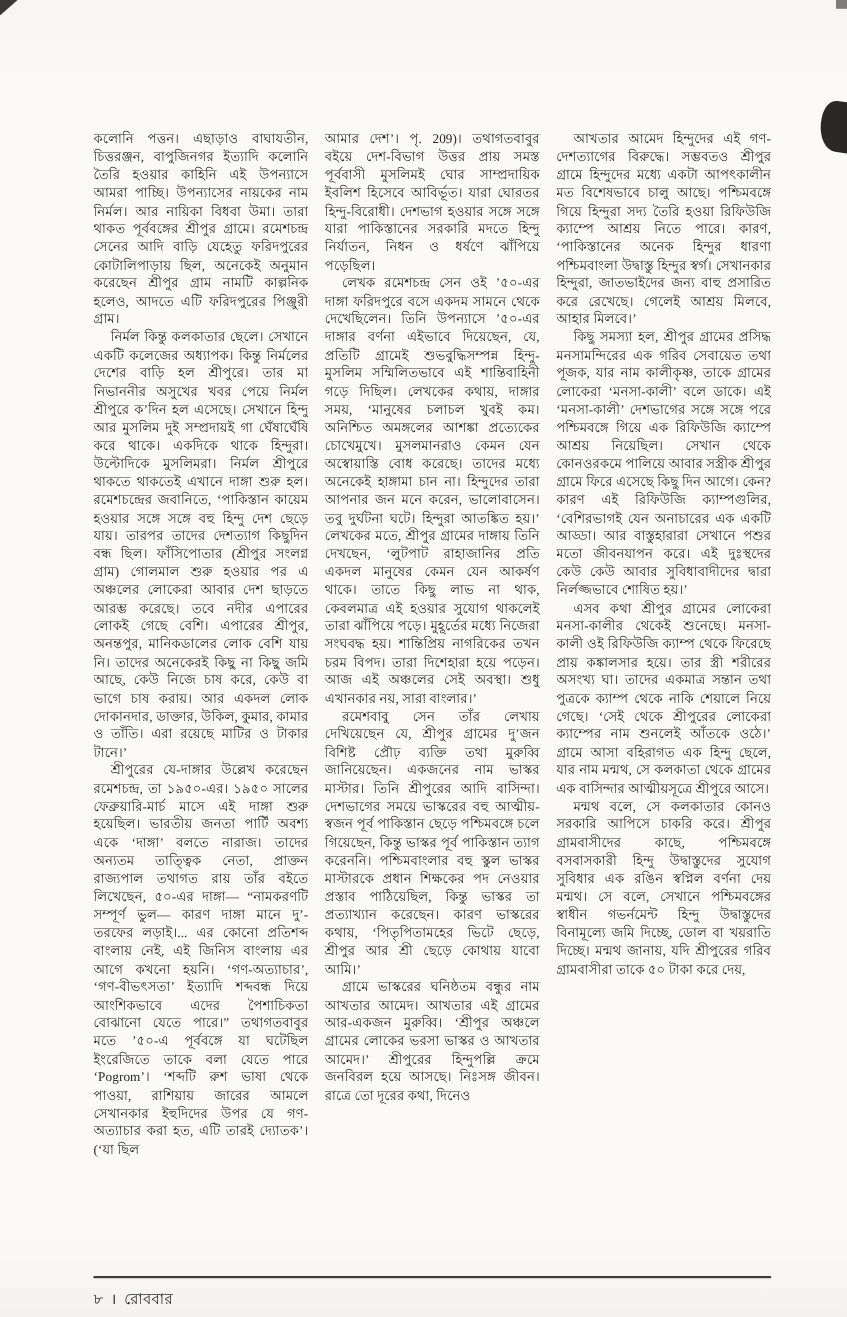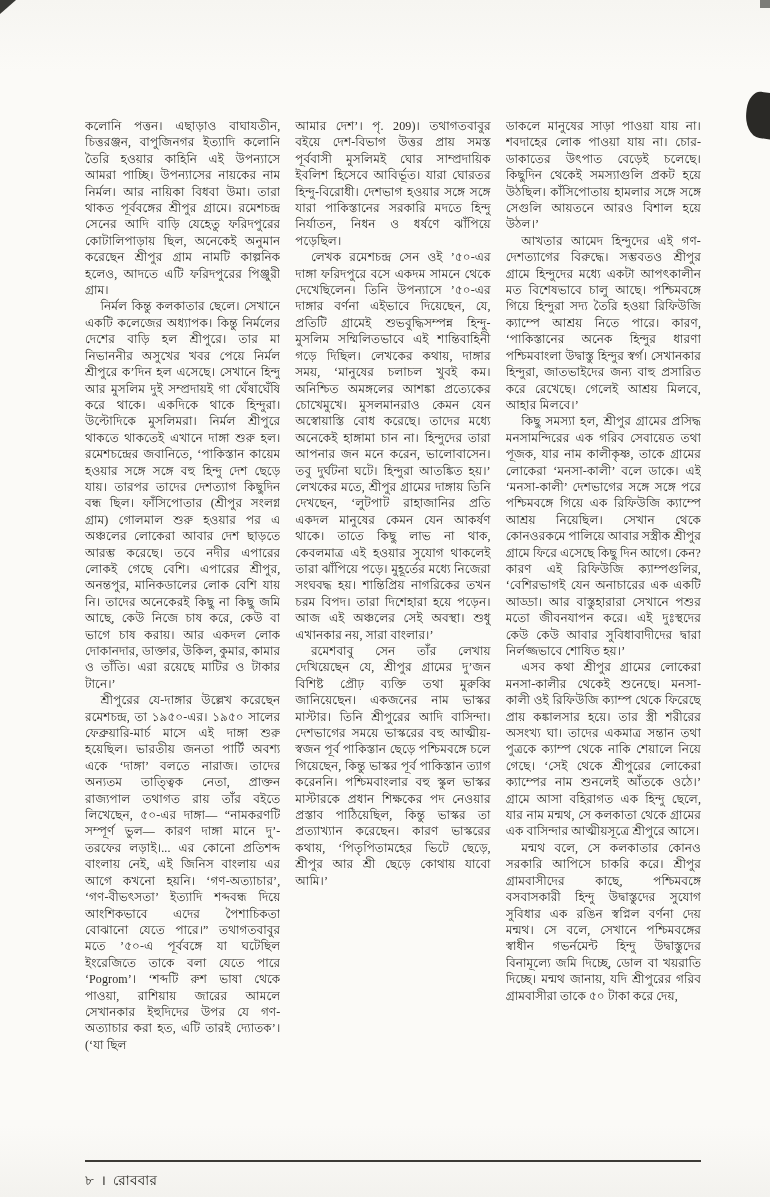--- a/index.html
+++ b/index.html
@@ -82,24 +82,24 @@
     <section class="col">
       <p class="no-indent">কলোনি পত্তন। এছাড়াও বাঘাযতীন, চিত্তরঞ্জন, বাপুজিনগর ইত্যাদি কলোনি তৈরি হওয়ার কাহিনি এই উপন্যাসে আমরা পাচ্ছি। উপন্যাসের নায়কের নাম নির্মল। আর নায়িকা বিধবা উমা। তারা থাকত পূর্ববঙ্গের শ্রীপুর গ্রামে। রমেশচন্দ্র সেনের আদি বাড়ি যেহেতু ফরিদপুরের কোটালিপাড়ায় ছিল, অনেকেই অনুমান করেছেন শ্রীপুর গ্রাম নামটি কাল্পনিক হলেও, আদতে এটি ফরিদপুরের পিঞ্জুরী গ্রাম।</p>
       <p>নির্মল কিন্তু কলকাতার ছেলে। সেখানে একটি কলেজের অধ্যাপক। কিন্তু নির্মলের দেশের বাড়ি হল শ্রীপুরে। তার মা নিভাননীর অসুখের খবর পেয়ে নির্মল শ্রীপুরে ক’দিন হল এসেছে। সেখানে হিন্দু আর মুসলিম দুই সম্প্রদায়ই গা ঘেঁষাঘেঁষি করে থাকে। একদিকে থাকে হিন্দুরা। উল্টোদিকে মুসলিমরা। নির্মল শ্রীপুরে থাকতে থাকতেই এখানে দাঙ্গা শুরু হল। রমেশচন্দ্রের জবানিতে, ‘পাকিস্তান কায়েম হওয়ার সঙ্গে সঙ্গে বহু হিন্দু দেশ ছেড়ে যায়। তারপর তাদের দেশত্যাগ কিছুদিন বন্ধ ছিল। ফাঁসিপোতার (শ্রীপুর সংলগ্ন গ্রাম) গোলমাল শুরু হওয়ার পর এ অঞ্চলের লোকেরা আবার দেশ ছাড়তে আরম্ভ করেছে। তবে নদীর এপারের লোকই গেছে বেশি। এপারের শ্রীপুর, অনন্তপুর, মানিকডালের লোক বেশি যায় নি। তাদের অনেকেরই কিছু না কিছু জমি আছে, কেউ নিজে চাষ করে, কেউ বা ভাগে চাষ করায়। আর একদল লোক দোকানদার, ডাক্তার, উকিল, কুমার, কামার ও তাঁতি। এরা রয়েছে মাটির ও টাকার টানে।’</p>
       <p>শ্রীপুরের যে-দাঙ্গার উল্লেখ করেছেন রমেশচন্দ্র, তা ১৯৫০-এর। ১৯৫০ সালের ফেব্রুয়ারি-মার্চ মাসে এই দাঙ্গা শুরু হয়েছিল। ভারতীয় জনতা পার্টি অবশ্য একে ‘দাঙ্গা’ বলতে নারাজ। তাদের অন্যতম তাত্ত্বিক নেতা, প্রাক্তন রাজ্যপাল তথাগত রায় তাঁর বইতে লিখেছেন, ৫০-এর দাঙ্গা— “নামকরণটি সম্পূর্ণ ভুল— কারণ দাঙ্গা মানে দু’-তরফের লড়াই।... এর কোনো প্রতিশব্দ বাংলায় নেই, এই জিনিস বাংলায় এর আগে কখনো হয়নি। ‘গণ-অত্যাচার’, ‘গণ-বীভৎসতা’ ইত্যাদি শব্দবন্ধ দিয়ে আংশিকভাবে এদের পৈশাচিকতা বোঝানো যেতে পারে।” তথাগতবাবুর মতে ’৫০-এ পূর্ববঙ্গে যা ঘটেছিল ইংরেজিতে তাকে বলা যেতে পারে ‘Pogrom’। ‘শব্দটি রুশ ভাষা থেকে পাওয়া, রাশিয়ায় জারের আমলে সেখানকার ইহুদিদের উপর যে গণ-অত্যাচার করা হত, এটি তারই দ্যোতক’। (‘যা ছিল</p>
     </section>
 
     <section class="col">
       <p class="no-indent">আমার দেশ’। পৃ. 209)। তথাগতবাবুর বইয়ে দেশ-বিভাগ উত্তর প্রায় সমস্ত পূর্ববাসী মুসলিমই ঘোর সাম্প্রদায়িক ইবলিশ হিসেবে আবির্ভূত। যারা ঘোরতর হিন্দু-বিরোধী। দেশভাগ হওয়ার সঙ্গে সঙ্গে যারা পাকিস্তানের সরকারি মদতে হিন্দু নির্যাতন, নিধন ও ধর্ষণে ঝাঁপিয়ে পড়েছিল।</p>
       <p>লেখক রমেশচন্দ্র সেন ওই ’৫০-এর দাঙ্গা ফরিদপুরে বসে একদম সামনে থেকে দেখেছিলেন। তিনি উপন্যাসে ’৫০-এর দাঙ্গার বর্ণনা এইভাবে দিয়েছেন, যে, প্রতিটি গ্রামেই শুভবুদ্ধিসম্পন্ন হিন্দু-মুসলিম সম্মিলিতভাবে এই শান্তিবাহিনী গড়ে দিছিল। লেখকের কথায়, দাঙ্গার সময়, ‘মানুষের চলাচল খুবই কম। অনিশ্চিত অমঙ্গলের আশঙ্কা প্রত্যেকের চোখেমুখে। মুসলমানরাও কেমন যেন অস্বোয়াস্তি বোধ করেছে। তাদের মধ্যে অনেকেই হাঙ্গামা চান না। হিন্দুদের তারা আপনার জন মনে করেন, ভালোবাসেন। তবু দুর্ঘটনা ঘটে। হিন্দুরা আতঙ্কিত হয়।’ লেখকের মতে, শ্রীপুর গ্রামের দাঙ্গায় তিনি দেখছেন, ‘লুটপাট রাহাজানির প্রতি একদল মানুষের কেমন যেন আকর্ষণ থাকে। তাতে কিছু লাভ না থাক, কেবলমাত্র এই হওয়ার সুযোগ থাকলেই তারা ঝাঁপিয়ে পড়ে। মুহূর্তের মধ্যে নিজেরা সংঘবদ্ধ হয়। শান্তিপ্রিয় নাগরিকের তখন চরম বিপদ। তারা দিশেহারা হয়ে পড়েন। আজ এই অঞ্চলের সেই অবস্থা। শুধু এখানকার নয়, সারা বাংলার।’</p>
       <p>রমেশবাবু সেন তাঁর লেখায় দেখিয়েছেন যে, শ্রীপুর গ্রামের দু’জন বিশিষ্ট প্রৌঢ় ব্যক্তি তথা মুরুব্বি জানিয়েছেন। একজনের নাম ভাস্কর মাস্টার। তিনি শ্রীপুরের আদি বাসিন্দা। দেশভাগের সময়ে ভাস্করের বহু আত্মীয়-স্বজন পূর্ব পাকিস্তান ছেড়ে পশ্চিমবঙ্গে চলে গিয়েছেন, কিন্তু ভাস্কর পূর্ব পাকিস্তান ত্যাগ করেননি। পশ্চিমবাংলার বহু স্কুল ভাস্কর মাস্টারকে প্রধান শিক্ষকের পদ নেওয়ার প্রস্তাব পাঠিয়েছিল, কিন্তু ভাস্কর তা প্রত্যাখ্যান করেছেন। কারণ ভাস্করের কথায়, ‘পিতৃপিতামহের ভিটে ছেড়ে, শ্রীপুর আর শ্রী ছেড়ে কোথায় যাবো আমি।’</p>
+      <p>গ্রামে ভাস্করের ঘনিষ্ঠতম বন্ধুর নাম আখতার আমেদ। আখতার এই গ্রামের আর-একজন মুরুব্বি। ‘শ্রীপুর অঞ্চলে গ্রামের লোকের ভরসা ভাস্কর ও আখতার আমেদ।’ শ্রীপুরের হিন্দুপল্লি ক্রমে জনবিরল হয়ে আসছে। নিঃসঙ্গ জীবন। রাত্রে তো দূরের কথা, দিনেও</p>
     </section>
 
     <section class="col">
-      <p class="no-indent">ডাকলে মানুষের সাড়া পাওয়া যায় না। শবদাহের লোক পাওয়া যায় না। চোর-ডাকাতের উৎপাত বেড়েই চলেছে। কিছুদিন থেকেই সমস্যাগুলি প্রকট হয়ে উঠছিল। কাঁসিপোতায় হামলার সঙ্গে সঙ্গে সেগুলি আয়তনে আরও বিশাল হয়ে উঠল।’</p>
       <p>আখতার আমেদ হিন্দুদের এই গণ-দেশত্যাগের বিরুদ্ধে। সম্ভবতও শ্রীপুর গ্রামে হিন্দুদের মধ্যে একটা আপৎকালীন মত বিশেষভাবে চালু আছে। পশ্চিমবঙ্গে গিয়ে হিন্দুরা সদ্য তৈরি হওয়া রিফিউজি ক্যাম্পে আশ্রয় নিতে পারে। কারণ, ‘পাকিস্তানের অনেক হিন্দুর ধারণা পশ্চিমবাংলা উদ্বাস্তু হিন্দুর স্বর্গ। সেখানকার হিন্দুরা, জাতভাইদের জন্য বাহু প্রসারিত করে রেখেছে। গেলেই আশ্রয় মিলবে, আহার মিলবে।’</p>
       <p>কিছু সমস্যা হল, শ্রীপুর গ্রামের প্রসিদ্ধ মনসামন্দিরের এক গরিব সেবায়েত তথা পূজক, যার নাম কালীকৃষ্ণ, তাকে গ্রামের লোকেরা ‘মনসা-কালী’ বলে ডাকে। এই ‘মনসা-কালী’ দেশভাগের সঙ্গে সঙ্গে পরে পশ্চিমবঙ্গে গিয়ে এক রিফিউজি ক্যাম্পে আশ্রয় নিয়েছিল। সেখান থেকে কোনওরকমে পালিয়ে আবার সস্ত্রীক শ্রীপুর গ্রামে ফিরে এসেছে কিছু দিন আগে। কেন? কারণ এই রিফিউজি ক্যাম্পগুলির, ‘বেশিরভাগই যেন অনাচারের এক একটি আড্ডা। আর বাস্তুহারারা সেখানে পশুর মতো জীবনযাপন করে। এই দুঃস্থদের কেউ কেউ আবার সুবিধাবাদীদের দ্বারা নির্লজ্জভাবে শোষিত হয়।’</p>
       <p>এসব কথা শ্রীপুর গ্রামের লোকেরা মনসা-কালীর থেকেই শুনেছে। মনসা-কালী ওই রিফিউজি ক্যাম্প থেকে ফিরেছে প্রায় কঙ্কালসার হয়ে। তার স্ত্রী শরীরের অসংখ্য ঘা। তাদের একমাত্র সন্তান তথা পুত্রকে ক্যাম্প থেকে নাকি শেয়ালে নিয়ে গেছে। ‘সেই থেকে শ্রীপুরের লোকেরা ক্যাম্পের নাম শুনলেই আঁতকে ওঠে।’ গ্রামে আসা বহিরাগত এক হিন্দু ছেলে, যার নাম মন্মথ, সে কলকাতা থেকে গ্রামের এক বাসিন্দার আত্মীয়সূত্রে শ্রীপুরে আসে।</p>
       <p>মন্মথ বলে, সে কলকাতার কোনও সরকারি আপিসে চাকরি করে। শ্রীপুর গ্রামবাসীদের কাছে, পশ্চিমবঙ্গে বসবাসকারী হিন্দু উদ্বাস্তুদের সুযোগ সুবিধার এক রঙিন স্বপ্নিল বর্ণনা দেয় মন্মথ। সে বলে, সেখানে পশ্চিমবঙ্গের স্বাধীন গভর্নমেন্ট হিন্দু উদ্বাস্তুদের বিনামূল্যে জমি দিচ্ছে, ডোল বা খয়রাতি দিচ্ছে। মন্মথ জানায়, যদি শ্রীপুরের গরিব গ্রামবাসীরা তাকে ৫০ টাকা করে দেয়,</p>
     </section>
 
   </main>
 
   <footer class="footer">
     <div class="rule"></div>

